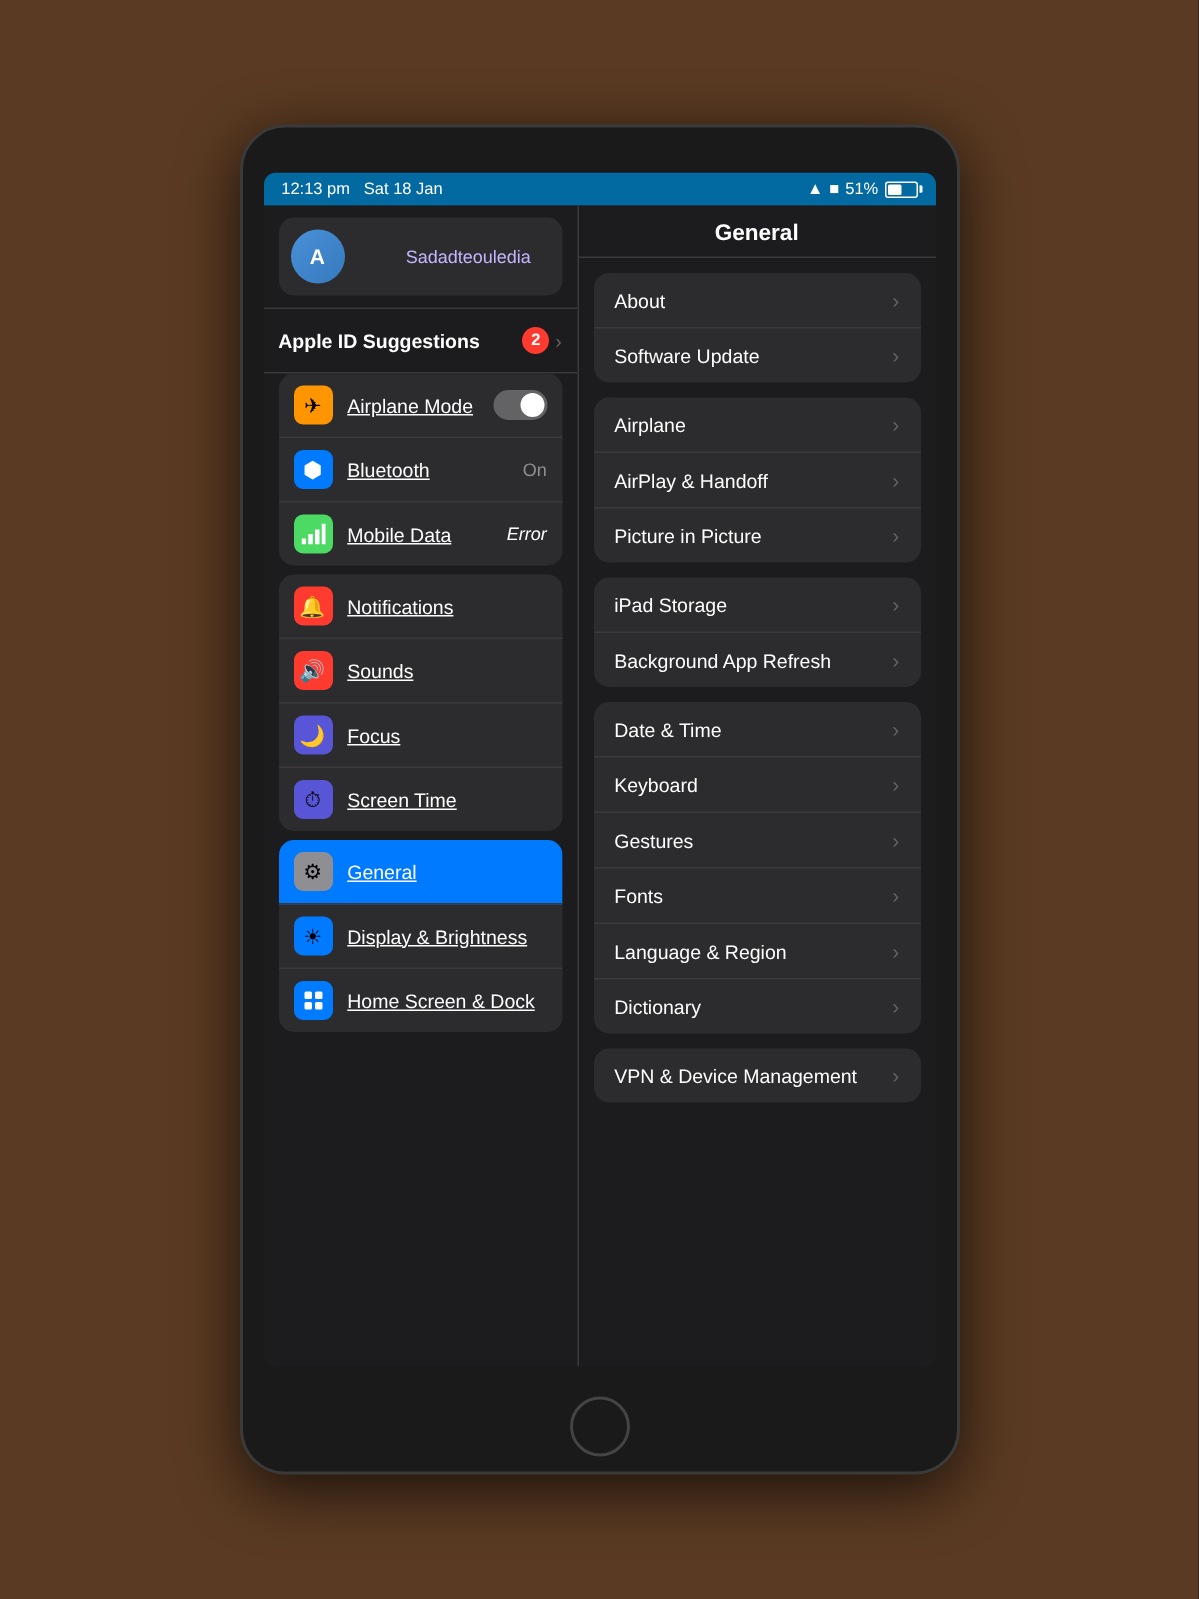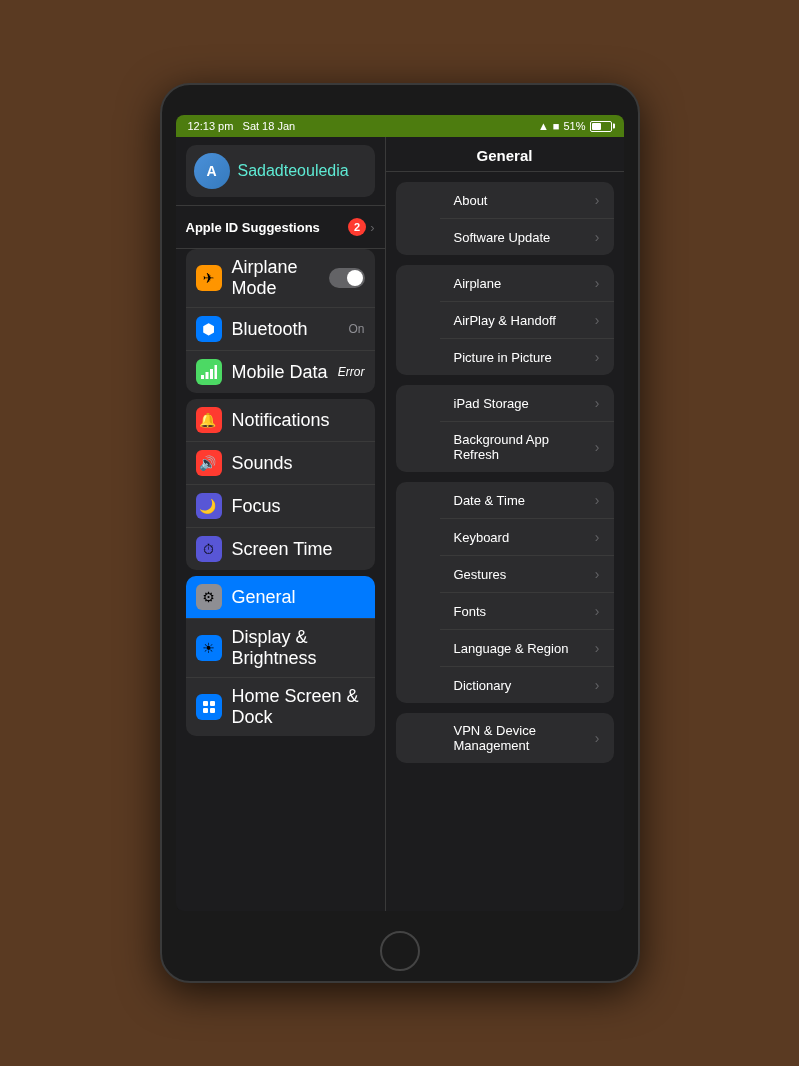--- a/index.html
+++ b/index.html
@@ -36,21 +36,21 @@
       overflow: hidden;
       display: flex;
       flex-direction: column;
     }
 
     .status-bar {
       display: flex;
       justify-content: space-between;
       align-items: center;
       padding: 4px 12px;
-      background: #4d7c0f;
+      background: #0369a1;
       color: #fff;
       font-size: 11px;
       font-weight: 500;
       min-height: 22px;
     }
 
     .status-left { font-size: 11px; }
     .status-right { display: flex; align-items: center; gap: 4px; font-size: 11px; }
 
     .battery-icon {
@@ -164,26 +164,27 @@
       font-weight: 600;
       flex-shrink: 0;
     }
 
     .profile-info {
       flex: 1;
       min-width: 0;
     }
 
     .profile-name {
-      color: #5eead4;
-      font-size: 16px;
+      color: #c4b5fd;
+      font-size: 12px;
       font-weight: 500;
       white-space: nowrap;
       overflow: hidden;
       text-overflow: ellipsis;
+      margin-left: 33px;
     }
 
     
     .apple-id-section {
       padding: 6px 10px;
       border-bottom: 0.5px solid #3a3a3a;
     }
 
     .apple-id-row {
       display: flex;
@@ -258,22 +259,23 @@
       border-radius: 6px;
       display: flex;
       align-items: center;
       justify-content: center;
       flex-shrink: 0;
       font-size: 14px;
     }
 
     .row-label {
       color: #fff;
-      font-size: 18px;
+      font-size: 13px;
       flex: 1;
+      text-decoration: underline;
     }
 
     .row-value {
       color: #8e8e93;
       font-size: 12px;
     }
 
     .row-value.error {
       color: #ffffff;
       font-style: italic;
@@ -333,21 +335,20 @@
       margin-bottom: 6px;
     }
 
     .panel-row {
       display: flex;
       align-items: center;
       justify-content: space-between;
       padding: 10px 14px;
       border-bottom: 0.5px solid #3a3a3a;
       cursor: pointer;
-      margin-left: 44px;
     }
 
     .panel-row:last-child {
       border-bottom: none;
     }
 
     .panel-row-label {
       color: #fff;
       font-size: 13px;
       font-weight: 400;

